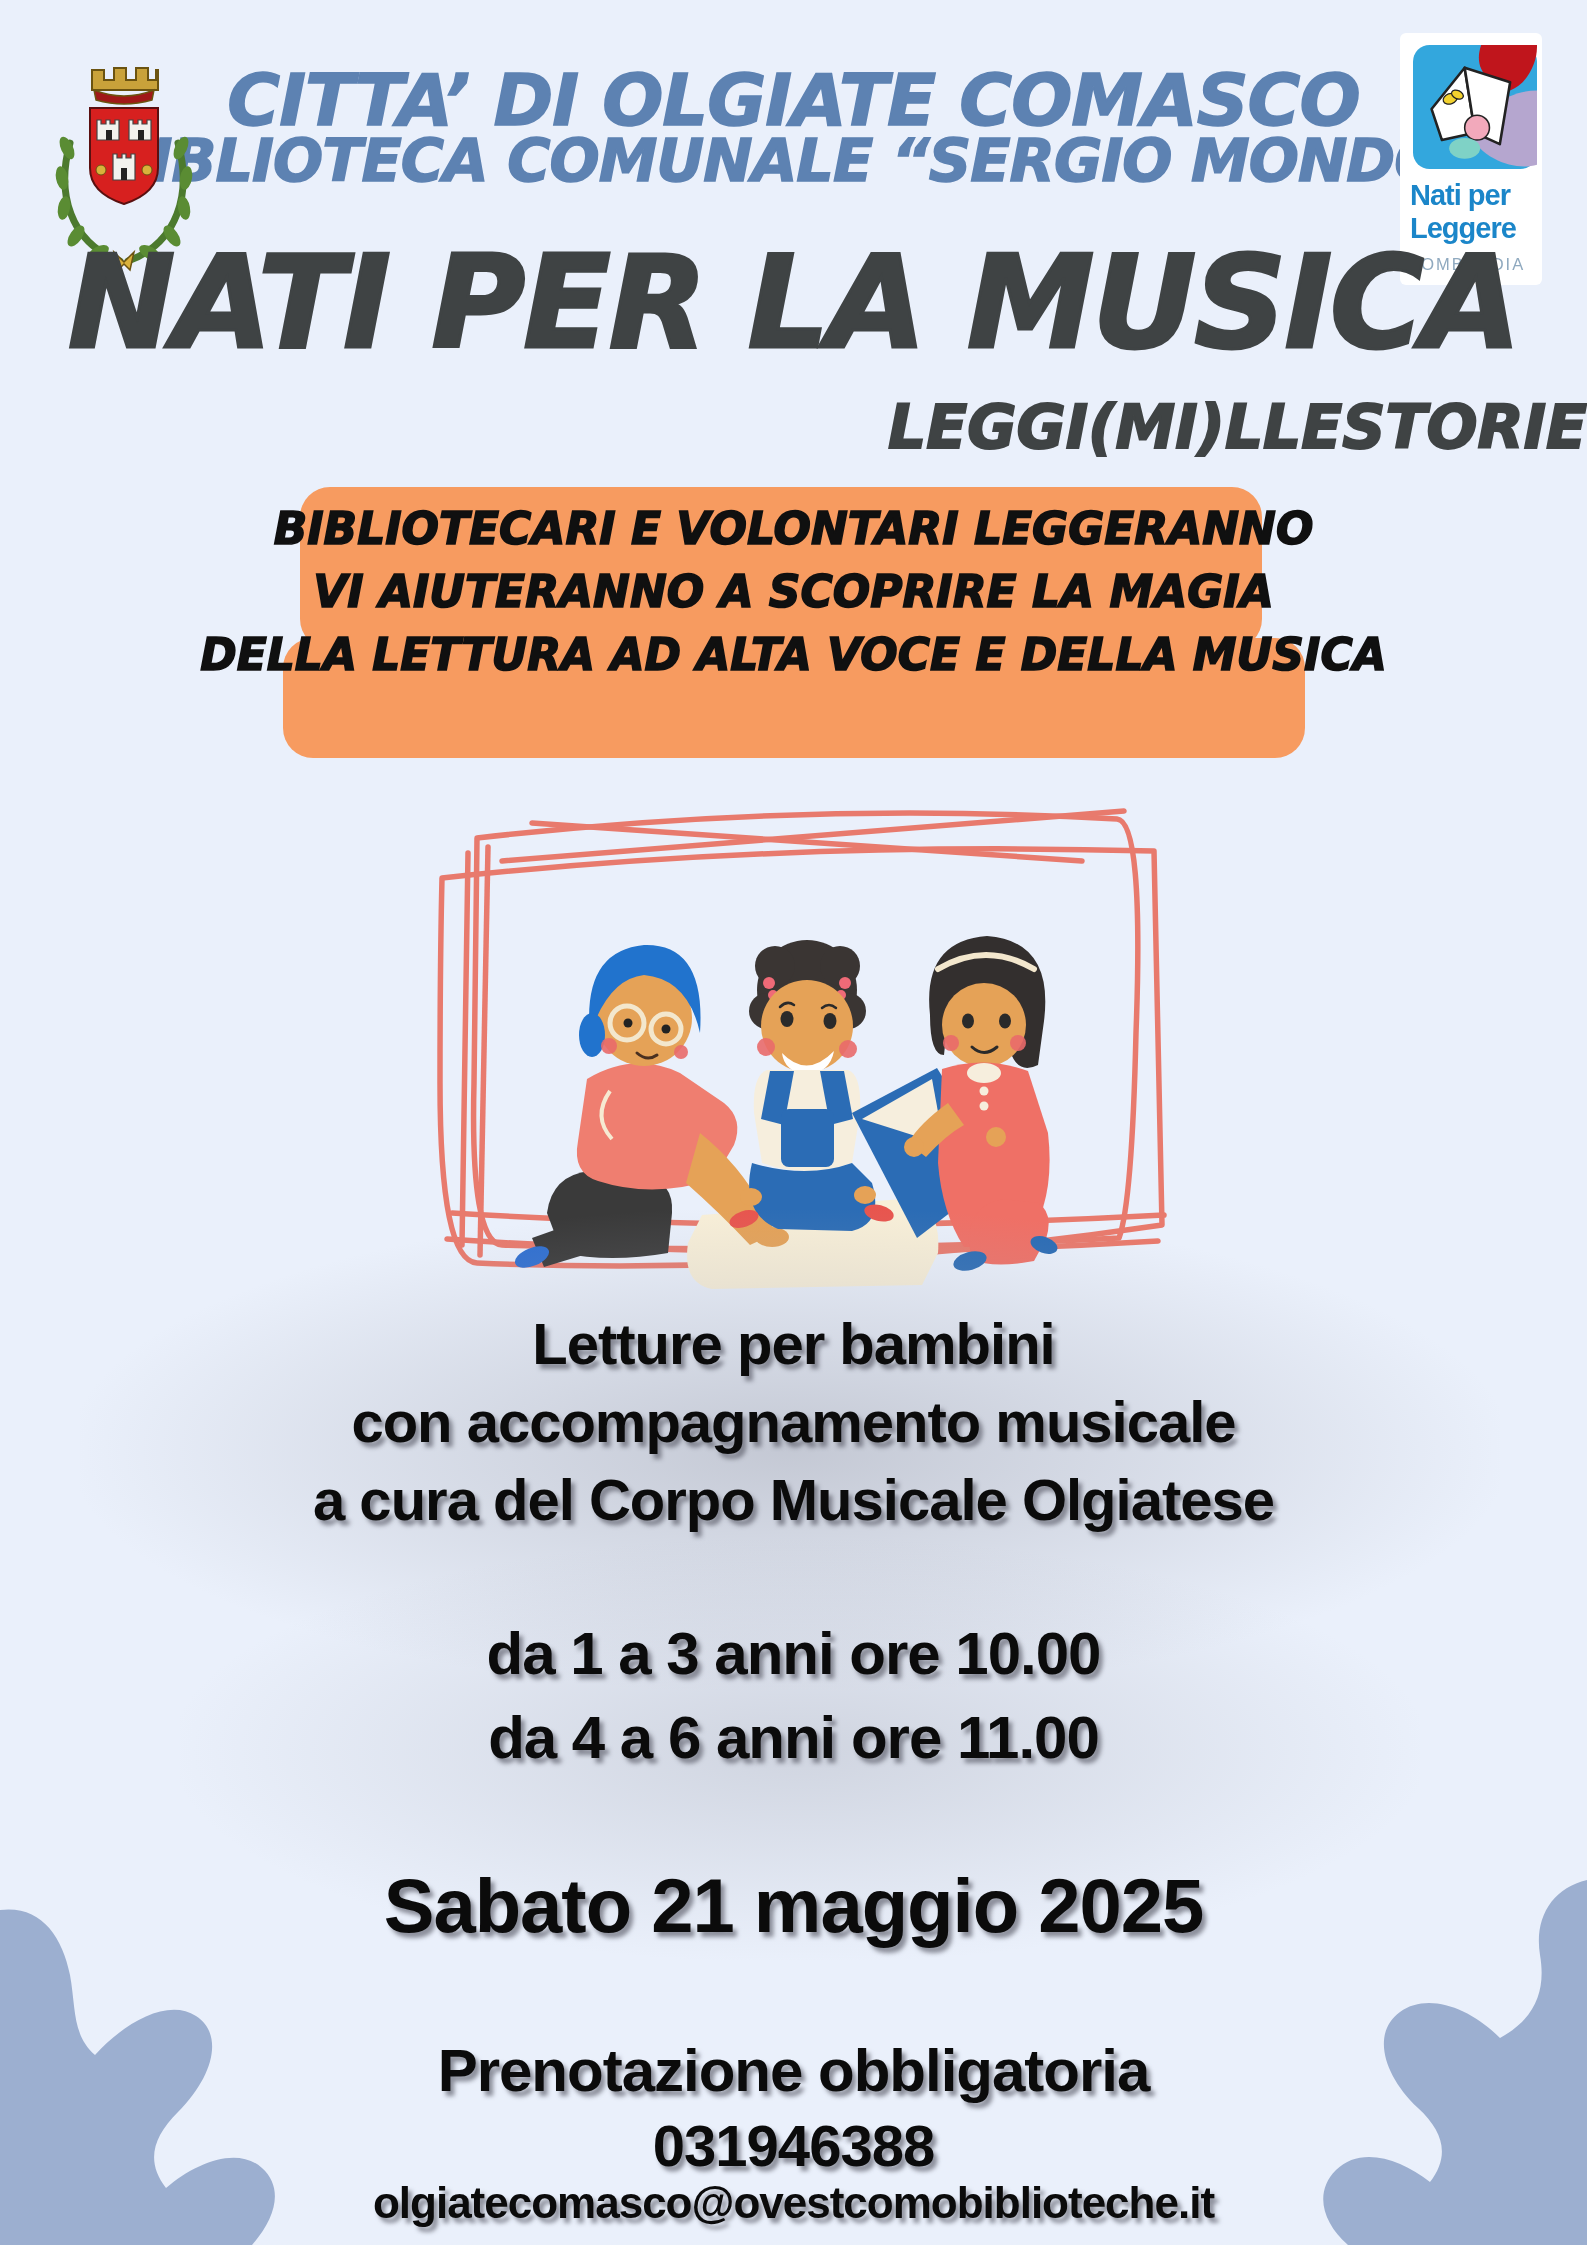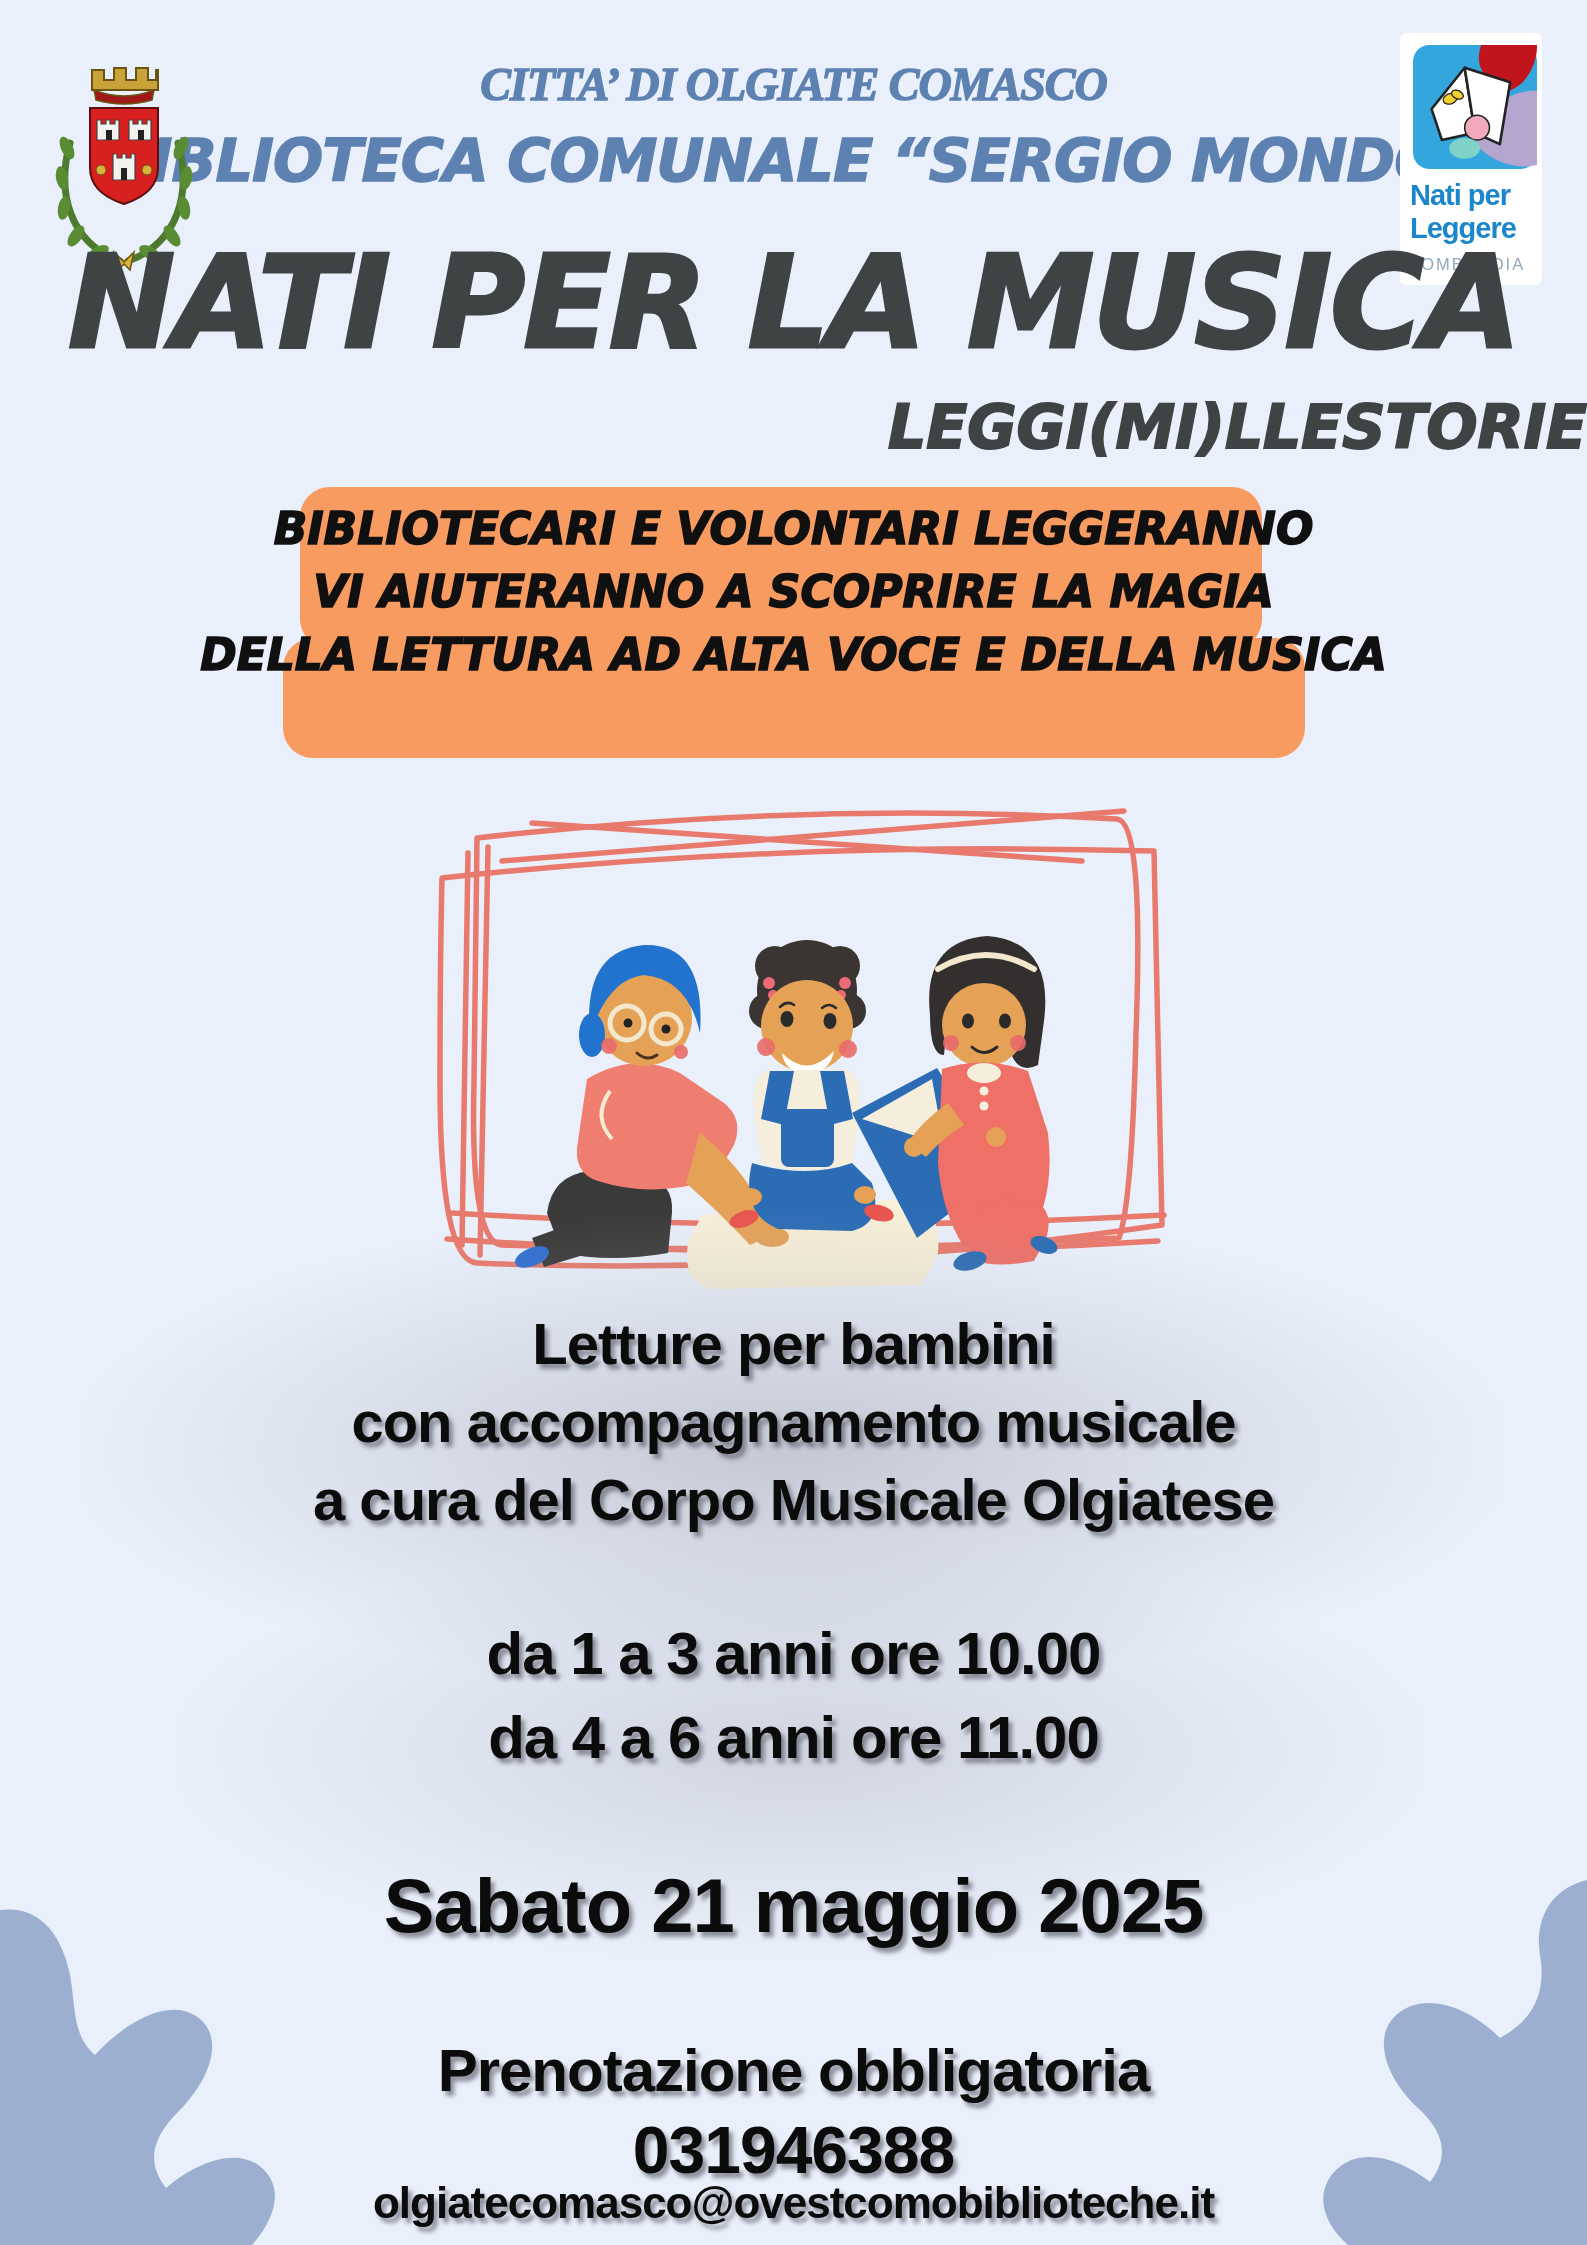--- a/index.html
+++ b/index.html
@@ -9,39 +9,39 @@
     font-family:"Liberation Sans",sans-serif;
   }
   .abs{position:absolute;}
   
   .marker{
     font-family:"DejaVu Sans",sans-serif;
     font-weight:bold;font-style:italic;
     white-space:nowrap;
   }
   .center{left:0;width:1587px;text-align:center;}
-  .hdr1{top:58px;font-size:46px;letter-spacing:-1px;color:#5d82b2;font-family:Liberation Serif, serif;-webkit-text-stroke:1.5px #5d82b2;}
+  .hdr1{top:58px;font-size:72px;letter-spacing:-1px;color:#5d82b2;-webkit-text-stroke:1.5px #5d82b2;}
   .hdr2{top:126px;font-size:59px;letter-spacing:-1px;color:#5d82b2;-webkit-text-stroke:1.5px #5d82b2;}
   .title{top:228px;font-size:128px;letter-spacing:-2px;color:#3f4344;-webkit-text-stroke:3px #3f4344;}
   .subtitle{top:392px;font-size:60px;color:#3f4344;text-align:right;-webkit-text-stroke:2px #3f4344;}
   
   .hl-band{background:#f79b60;border-radius:30px;}
   .hl-text{top:497px;font-size:44px;line-height:63px;color:#101010;-webkit-text-stroke:1.6px #101010;}
   .hl-text div{white-space:nowrap;}
   
   .heavy{
     font-weight:bold;color:#0b0b0b;white-space:nowrap;
     text-shadow:4px 5px 4px rgba(90,92,104,0.65);
     letter-spacing:-1px;
   }
   .desc{top:1305px;font-size:58px;line-height:78px;}
   .sched{top:1612px;font-size:60px;line-height:84px;}
   .date{top:1862px;font-size:76px;}
   .booking{top:2036px;font-size:60px;}
-  .phone{top:2112px;font-size:66px;}
+  .phone{top:2112px;font-size:58px;}
   .email{top:2178px;font-size:44px;}
   
   .cloudA{left:80px;top:1210px;width:1420px;height:480px;
     background:radial-gradient(ellipse at 50% 50%, rgba(165,168,180,0.55) 0%, rgba(165,168,180,0.0) 72%);}
   .cloudB{left:180px;top:1540px;width:1240px;height:420px;
     background:radial-gradient(ellipse at 50% 50%, rgba(165,168,180,0.38) 0%, rgba(165,168,180,0.0) 72%);}
   
   .npl-card{left:1400px;top:33px;width:142px;height:252px;background:#ffffff;border-radius:6px;}
   .npl-words{width:100%;text-align:left;padding-left:10px;box-sizing:border-box;}
   .npl-line{font-weight:bold;font-size:29px;color:#1b86c9;line-height:33px;letter-spacing:-1px;}

